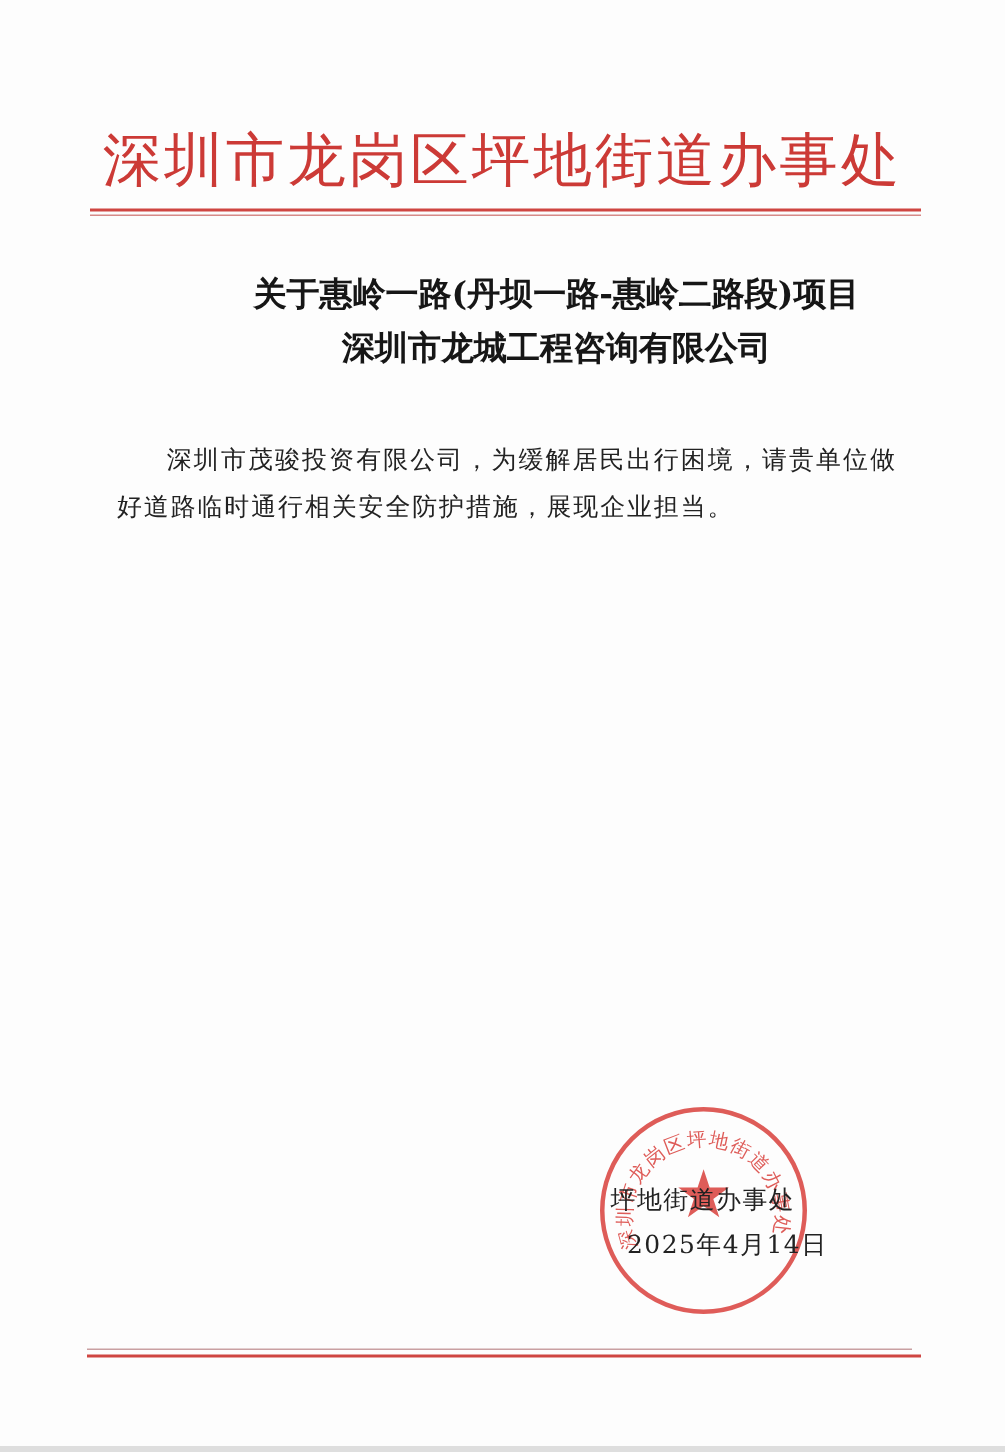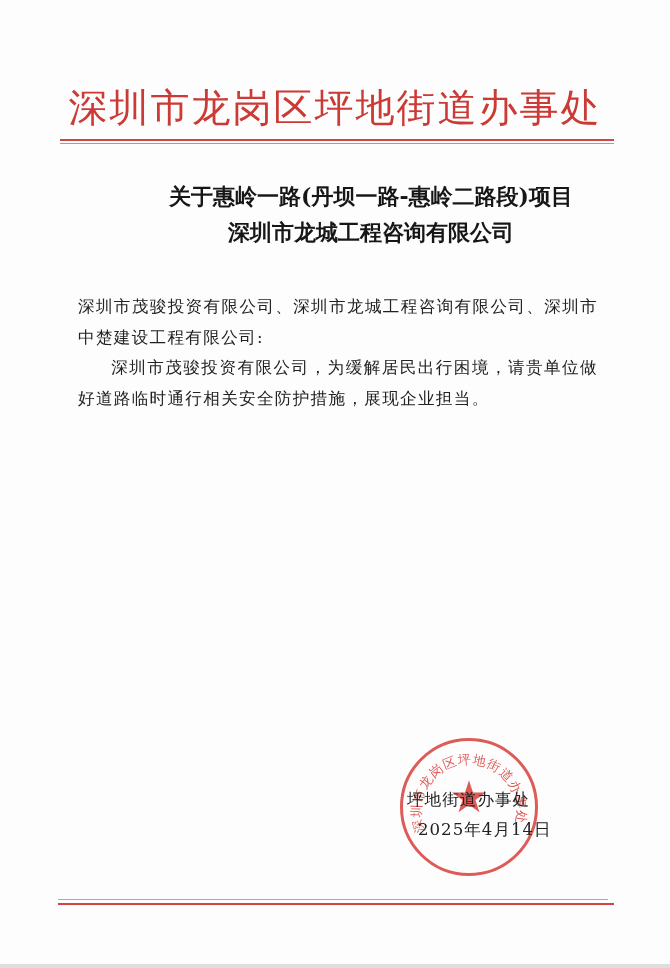--- a/index.html
+++ b/index.html
@@ -52,21 +52,20 @@
 <div class="org-header">深圳市龙岗区坪地街道办事处</div>
 <div class="rule-top-thick"></div>
 <div class="rule-top-thin"></div>
 
 <div class="doc-title">
   <div>关于惠岭一路(丹坝一路-惠岭二路段)项目</div>
   <div>深圳市龙城工程咨询有限公司</div>
 </div>
 
 <div class="doc-body">
-  <p>深圳市茂骏投资有限公司、深圳市龙城工程咨询有限公司、深圳市中楚建设工程有限公司:</p>
   <p class="indent">深圳市茂骏投资有限公司，为缓解居民出行困境，请贵单位做好道路临时通行相关安全防护措施，展现企业担当。</p>
 </div>
 
 <div class="seal">
   <svg class="seal-arc" viewBox="0 0 132 132">
     <defs>
         <path id="arcp" d="M 22 90 A 48 48 0 1 1 110 90"></path>
       </defs>
     <text font-size="13" fill="#d9403c" font-family="DejaVu Serif, serif" letter-spacing="1">
       <textPath href="#arcp">深圳市龙岗区坪地街道办事处</textPath>

